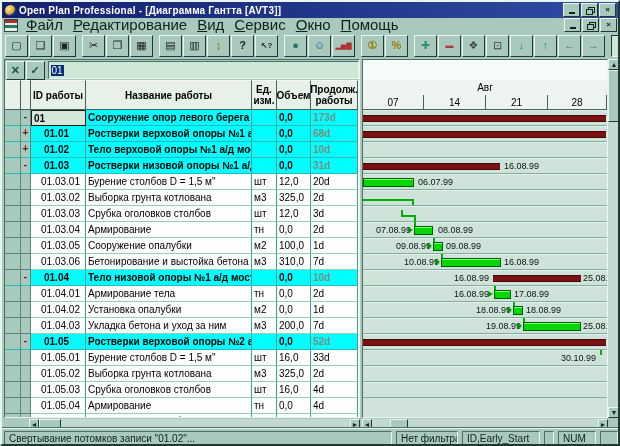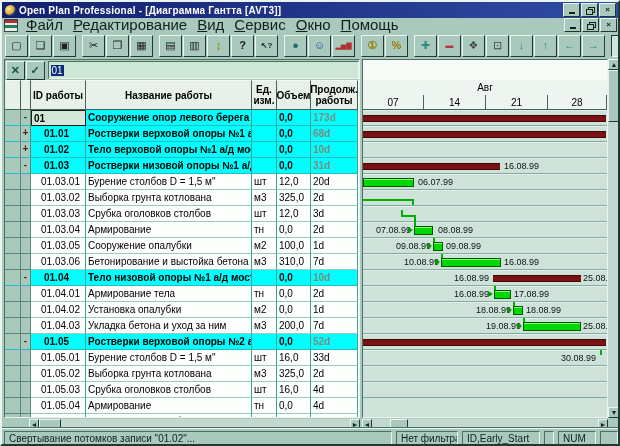--- a/index.html
+++ b/index.html
@@ -506,21 +506,21 @@
           <div class="glabel" style="left: 123px;">19.08.99</div>
           <div class="garrow" style="left: 154px;"></div>
           <div class="bar task" style="left: 160px; width: 58px;"></div>
           <div class="glabel" style="left: 220px;">25.08.9</div>
           <div class="gseg" style="left: 160px; top: 0px; width: 2px; height: 4px;"></div>
         </div>
         <div class="grow">
           <div class="bar summary" style="left: 0px; width: 243px;"></div>
         </div>
         <div class="grow">
-          <div class="glabel" style="left: 198px;">30.08.99</div>
+          <div class="glabel" style="left: 198px;">30.10.99</div>
           <div class="gseg" style="left: 237px; top: 0px; width: 2px; height: 5px;"></div>
         </div>
         <div class="grow"></div>
         <div class="grow"></div>
       </div>
   </div>
 
   <div class="abs sb-track" style="left:606px;top:57px;width:12px;height:359px;">
     <div class="sb-btn" style="width:12px;height:11px;">
         <span>▲</span>

